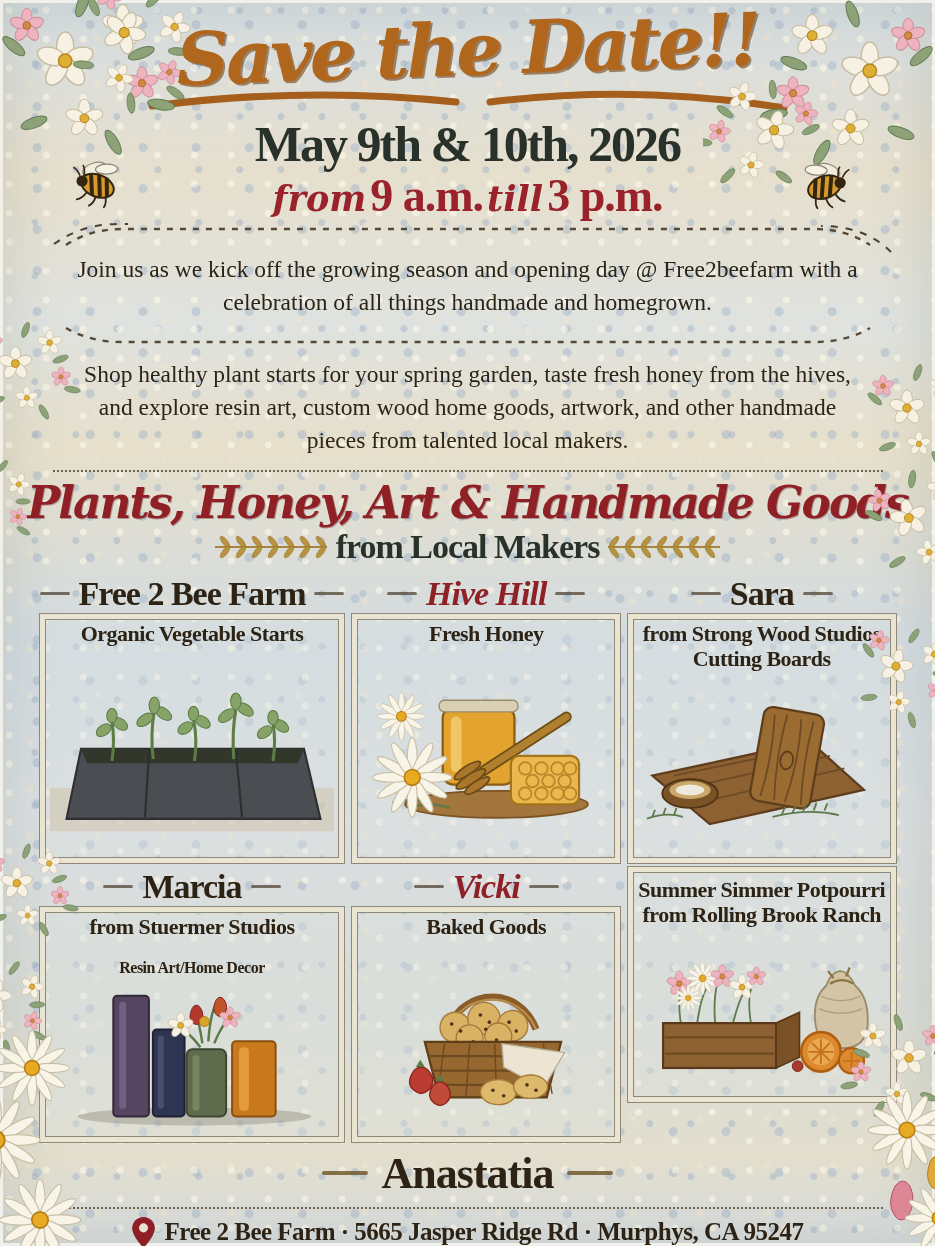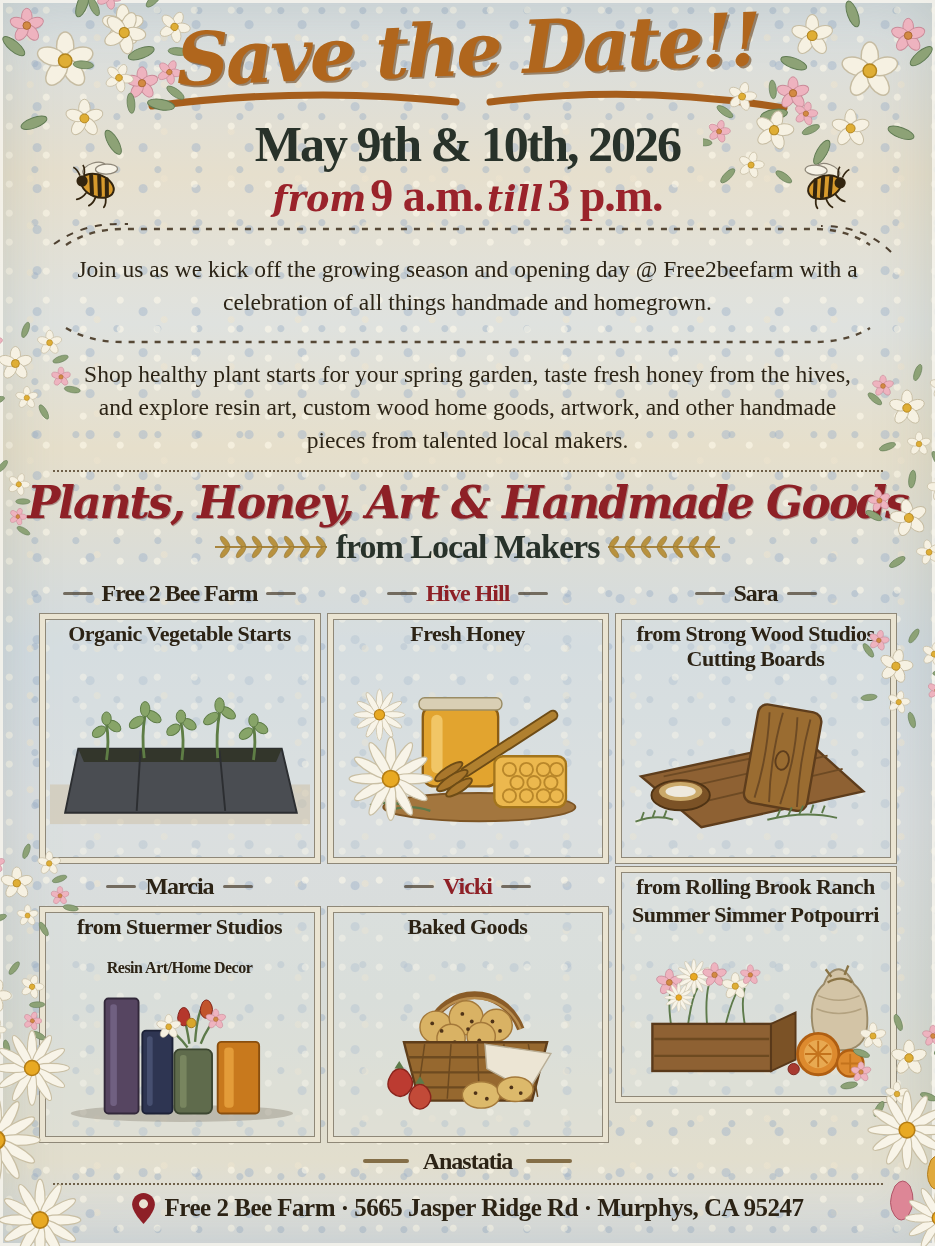--- a/index.html
+++ b/index.html
@@ -41,35 +41,35 @@
     margin-top:8px;text-shadow:1px 1px 0 rgba(80,14,16,.35);
   }
   .sub-row{display:flex;align-items:center;justify-content:center;gap:5px;margin-top:2px;}
   .section-sub{font-size:34px;font-weight:700;color:var(--ink-green,#28322a);letter-spacing:-1px;}
   .vendor-grid{
     width:856px;margin:8px auto 0;display:grid;
     grid-template-columns:repeat(3,1fr);column-gap:8px;row-gap:4px;
   }
   .vendor{display:flex;flex-direction:column;}
   .vname-row{display:flex;align-items:center;justify-content:center;gap:9px;height:40px;}
-  .vname{font-size:24px;font-weight:700;color:#2c2315;letter-spacing:-1px;white-space:nowrap;text-align:right;}
-  .vendor.accent .vname{color:var(--accent-red,#8e2026);}
+  .vname{font-size:34px;font-weight:700;color:#2c2315;letter-spacing:-1px;white-space:nowrap;text-align:right;}
+  .vendor.accent .vname{color:var(--accent-red,#8e2026);font-style:italic;}
   .vdash{flex:0 0 30px;height:3px;background:#473a2a;border-radius:2px;opacity:.7;}
   .vframe{
     border:5px solid #eae4d2;box-shadow:0 0 0 1px #8f8878, inset 0 0 0 1px #8f8878;
     background:rgba(222,226,224,.35);padding:3px 5px 10px;display:flex;flex-direction:column;
   }
   .r1 .vframe{height:226px;}
   .r2 .vframe{height:212px;}
   .vsub{font-size:22px;font-weight:700;color:#2c2315;line-height:1.12;letter-spacing:-0.5px;}
   .vsub.small{font-size:16px;margin-top:19px;}
   .villus{flex:1;margin-top:2px;min-height:0;}
   .villus svg{width:100%;height:100%;display:block;}
   .featured-row{display:flex;align-items:center;justify-content:center;gap:14px;margin-top:6px;}
-  .featured-name{font-size:24px;font-weight:700;color:#2c2315;letter-spacing:-1px;}
+  .featured-name{font-size:44px;font-weight:700;color:#2c2315;letter-spacing:-1px;}
   .fdash{width:46px;height:4px;background:#6d5126;border-radius:3px;opacity:.8;}
   .featured-sub{font-size:29px;font-weight:700;color:#2c2315;letter-spacing:-0.5px;margin-top:0px;}
   .footer-row{display:flex;align-items:center;justify-content:center;gap:10px;margin-top:8px;}
   .address{font-size:25px;font-weight:700;color:#2c2315;letter-spacing:-0.5px;}
 </style>
 </head>
 <body>
 
 <svg width="0" height="0" style="position:absolute">
   <defs>
@@ -443,22 +443,22 @@
               <polygon points="60,116 70,116 65,108" fill="#5d7a4a"></polygon>
                 <polygon points="82,132 92,132 87,124" fill="#5d7a4a"></polygon>
             </g>
           </svg>
         </div>
       </div>
     </div>
 
     <div class="vendor r2">
       <div class="vframe">
+        <div class="vsub" style="margin-top:3px">Summer Simmer Potpourri</div>
         <div class="vsub">from Rolling Brook Ranch</div>
-        <div class="vsub" style="margin-top:3px">Summer Simmer Potpourri</div>
         <div class="villus">
           <svg viewBox="0 0 276 150" preserveAspectRatio="xMidYMid meet">
             <g stroke="#5d7a4a" stroke-width="2" fill="none">
               <path d="M48,94 q-4,-26 0,-40 M66,92 q4,-28 10,-38 M86,92 q-2,-26 2,-42 M106,92 q6,-24 12,-34 M126,92 q-4,-24 0,-38"></path>
             </g>
             <use href="#flowerP" transform="translate(46,48) scale(1.3)"></use>
             <use href="#daisy" transform="translate(72,42) scale(1.1)"></use>
             <use href="#flowerP" transform="translate(94,40) scale(1.2)"></use>
             <use href="#flowerW" transform="translate(116,52) scale(1.2)"></use>
             <use href="#flowerP" transform="translate(132,40)"></use>

